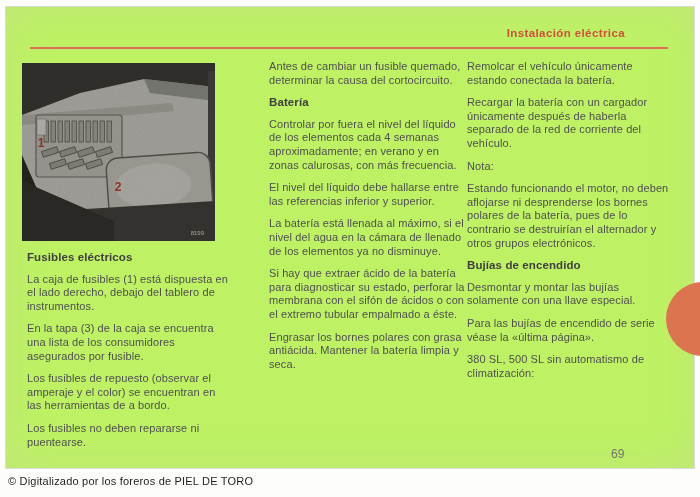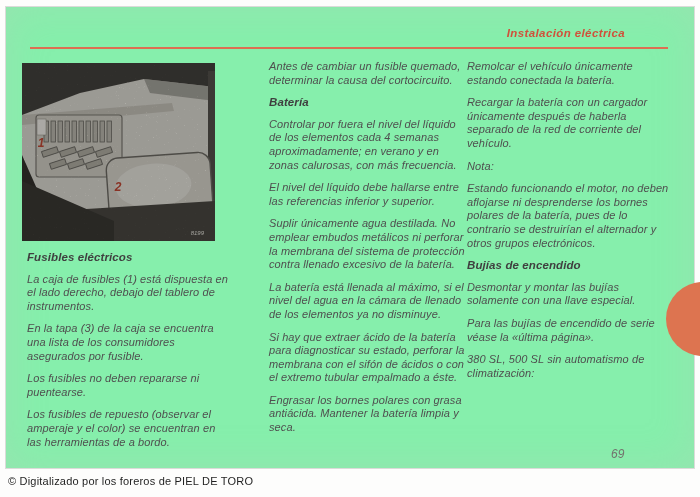--- a/index.html
+++ b/index.html
@@ -4,23 +4,22 @@
 <style>
   html,body{margin:0;padding:0;}
   body{
     width:700px;height:497px;position:relative;overflow:hidden;
     background:#fdfdfc;
     font-family:"Liberation Sans","DejaVu Sans",sans-serif;
     -webkit-font-smoothing:antialiased;
   }
   .page{
     position:absolute;left:6px;top:7px;width:688px;height:461px;
-    background:#86efac;
+    background:#bef264;
     box-shadow:0 0 0 1px rgba(120,118,110,.25), inset 0 0 40px rgba(200,196,186,.25);
-    font-style:italic;
   }
   .header-title{
     position:absolute;top:20px;right:69px;
     font-size:11.5px;font-weight:bold;letter-spacing:.4px;
     color:#d0503a;
   }
   .header-rule{
     position:absolute;top:40px;left:24px;right:26px;height:2px;
     background:#dd6f52;border:0;margin:0;
   }
@@ -124,30 +123,29 @@
       <text x="182" y="172" font-size="6" fill="#e8e6de" text-anchor="end">8199</text>
 
       <rect x="0" y="0" width="193" height="178" fill="#ffffff" filter="url(#grain)" opacity="0.30"></rect>
     </svg>
   </div>
 
   <div class="col col-left">
     <h3>Fusibles eléctricos</h3>
     <p>La caja de fusibles (1) está dispuesta en el lado derecho, debajo del tablero de instrumentos.</p>
     <p>En la tapa (3) de la caja se encuentra una lista de los consumidores asegurados por fusible.</p>
+    <p>Los fusibles de repuesto (observar el amperaje y el color) se encuentran en las herramientas de a bordo.</p>
     <p>Los fusibles no deben repararse ni puentearse.</p>
-    <p>Los fusibles de repuesto (observar el amperaje y el color) se encuentran en las herramientas de a bordo.</p>
   </div>
 
   <div class="col col-mid">
     <p>Antes de cambiar un fusible quemado, determinar la causa del cortocircuito.</p>
     <h3>Batería</h3>
     <p>Controlar por fuera el nivel del líquido de los elementos cada 4 semanas aproximadamente; en verano y en zonas calurosas, con más frecuencia.</p>
     <p>El nivel del líquido debe hallarse entre las referencias inferior y superior.</p>
-    <p>Suplir únicamente agua destilada. No emplear embudos metálicos ni perforar la membrana del sistema de protección contra llenado excesivo de la batería.</p>
     <p>La batería está llenada al máximo, si el nivel del agua en la cámara de llenado de los elementos ya no disminuye.</p>
     <p>Si hay que extraer ácido de la batería para diagnosticar su estado, perforar la membrana con el sifón de ácidos o con el extremo tubular empalmado a éste.</p>
     <p>Engrasar los bornes polares con grasa antiácida. Mantener la batería limpia y seca.</p>
   </div>
 
   <div class="col col-right">
     <p>Remolcar el vehículo únicamente estando conectada la batería.</p>
     <p>Recargar la batería con un cargador únicamente después de haberla separado de la red de corriente del vehículo.</p>
     <p class="note-label">Nota:</p>
     <p>Estando funcionando el motor, no deben aflojarse ni desprenderse los bornes polares de la batería, pues de lo contrario se destruirían el alternador y otros grupos electrónicos.</p>

